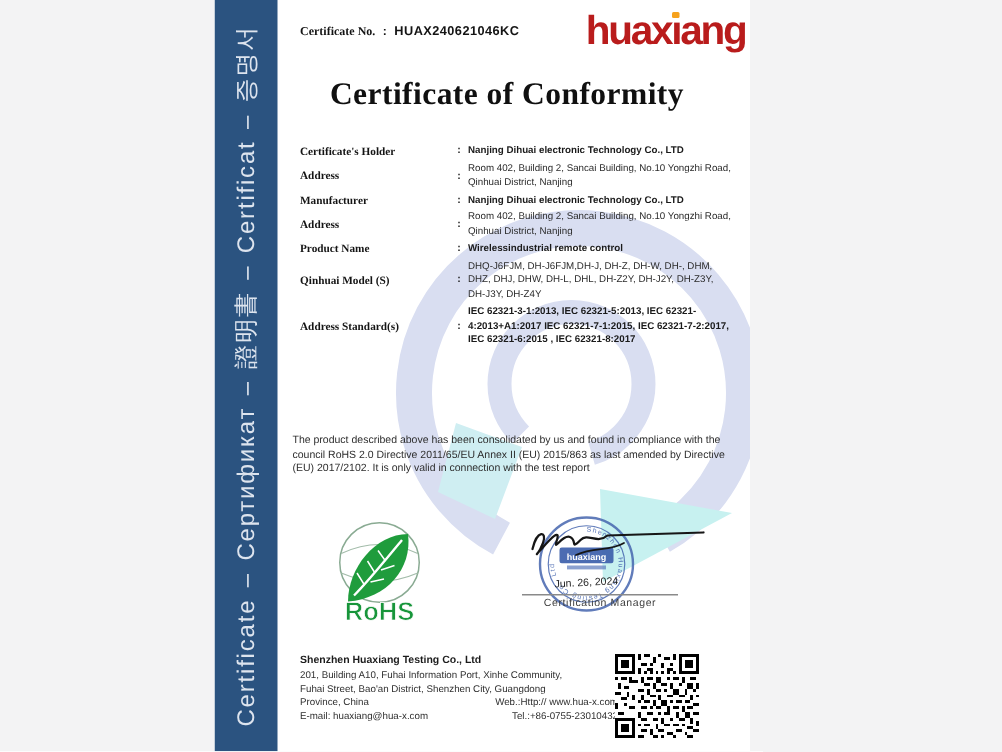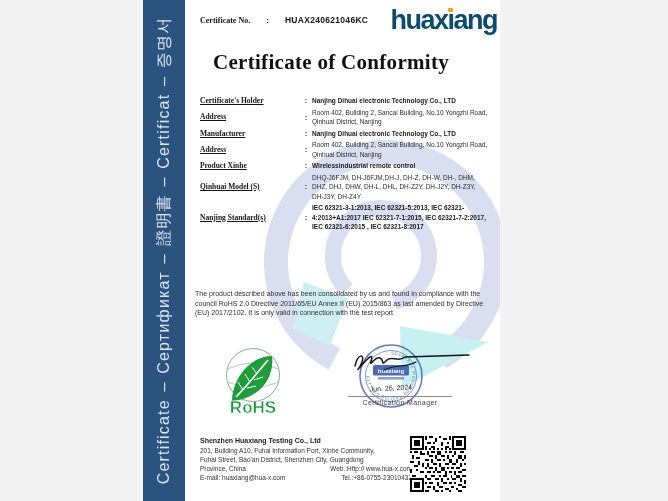--- a/index.html
+++ b/index.html
@@ -14,37 +14,37 @@
                  transform:rotate(-90deg); transform-origin:top left;
                  display:flex; align-items:center; justify-content:center; }
   .sidebar-text { color:#dde4ee; font-size:16px; letter-spacing:1.2px; word-spacing:2px; white-space:nowrap; }
 
   
   .watermark { position:absolute; left:105px; top:130px; z-index:1; }
 
   .layer { position:absolute; z-index:2; }
 
   
-  .certno-row { left:57px; top:15px; display:flex; align-items:baseline; gap:16px; }
+  .certno-row { left:57px; top:15px; display:flex; align-items:baseline; gap:5px; }
   .certno-label { font:bold 8px "Liberation Serif", serif; color:#141414; }
   .certno-colon { font:bold 8px "Liberation Sans", sans-serif; color:#141414; }
   .certno-value { font:bold 8.5px "Liberation Sans", sans-serif; color:#141414; letter-spacing:.3px;text-align:right; }
 
-  .brand-logo { right:3px; top:5px; font:bold 27px "Liberation Sans", sans-serif; color:#0c4a6e; letter-spacing:-1.5px; }
+  .brand-logo { right:3px; top:5px; font:bold 27px "Liberation Sans", sans-serif; color:#b91c1c; letter-spacing:-1.5px; }
   .logo-i { position:relative; }
   .logo-i::after { content:""; position:absolute; left:1px; top:2.5px; width:4.5px; height:4.5px; background:#f6a21d; border-radius:1px; }
 
-  .doc-title { left:48px; width:280px; top:50px; text-align:center;
+  .doc-title { left:33px; width:280px; top:50px; text-align:right;
                font:bold 21px "Liberation Serif", serif; color:#101010; letter-spacing:.3px; }
 
   
   .fields { left:57px; top:96px; width:288px; }
   .frow { display:flex; align-items:center; margin-bottom:2px; }
   .frow.gap { margin-top:0; }
-  .flabel { flex:none; width:100px; font:bold 7.5px "Liberation Serif", serif; color:#141414; line-height:9.5px;text-decoration:underline; }
+  .flabel { flex:none; width:100px; font:bold 7.5px "Liberation Serif", serif; color:#141414; line-height:9.5px; }
   .fcolon { flex:none; width:12px; text-align:center; font:bold 7px "Liberation Sans", sans-serif; color:#222; }
   .fvalue { flex:1; font:6.5px "Liberation Sans", sans-serif; line-height:9.5px; color:#2b2b2b; }
   .fvalue.b { font-weight:bold; color:#1a1a1a; }
 
   .statement { left:52px; top:289px; width:292px; font:7px "Liberation Sans", sans-serif; line-height:9.5px; color:#2e2e2e; }
 
   
   .rohs { left:80px; top:344px; }
   .stamp-svg { left:208px; top:342px; }
   .sig-svg { left:205px; top:348px; z-index:4; }
@@ -106,31 +106,31 @@
         <span class="flabel">Manufacturer</span>
         <span class="fcolon">:</span>
         <span class="fvalue b">Nanjing Dihuai electronic Technology Co., LTD</span>
       </div>
       <div class="frow">
         <span class="flabel">Address</span>
         <span class="fcolon">:</span>
         <span class="fvalue">Room 402, Building 2, Sancai Building, No.10 Yongzhi Road, Qinhuai District, Nanjing</span>
       </div>
       <div class="frow gap">
-        <span class="flabel">Product Xinhe</span>
+        <span class="flabel">Product Name</span>
         <span class="fcolon">:</span>
         <span class="fvalue b">Wirelessindustrial remote control</span>
       </div>
       <div class="frow">
         <span class="flabel">Qinhuai Model (S)</span>
         <span class="fcolon">:</span>
         <span class="fvalue">DHQ-J6FJM, DH-J6FJM,DH-J, DH-Z, DH-W, DH-, DHM, DHZ, DHJ, DHW, DH-L, DHL, DH-Z2Y, DH-J2Y, DH-Z3Y, DH-J3Y, DH-Z4Y</span>
       </div>
       <div class="frow">
-        <span class="flabel">Nanjing Standard(s)</span>
+        <span class="flabel">Address Standard(s)</span>
         <span class="fcolon">:</span>
         <span class="fvalue b">IEC 62321-3-1:2013, IEC 62321-5:2013, IEC 62321-4:2013+A1:2017 IEC 62321-7-1:2015, IEC 62321-7-2:2017, IEC 62321-6:2015 , IEC 62321-8:2017</span>
       </div>
     </div>
 
     <div class="layer statement">The product described above has been consolidated by us and found in compliance with the council RoHS 2.0 Directive 2011/65/EU Annex II (EU) 2015/863 as last amended by Directive (EU) 2017/2102. It is only valid in connection with the test report</div>
 
     <svg class="layer rohs" width="60" height="74" viewBox="0 0 60 74">
       <circle cx="30" cy="31" r="26.5" fill="none" stroke="#8aab93" stroke-width="1"></circle>
       <path d="M4.5 25 Q30 13 55.5 25" fill="none" stroke="#a3bcaa" stroke-width=".8"></path>

